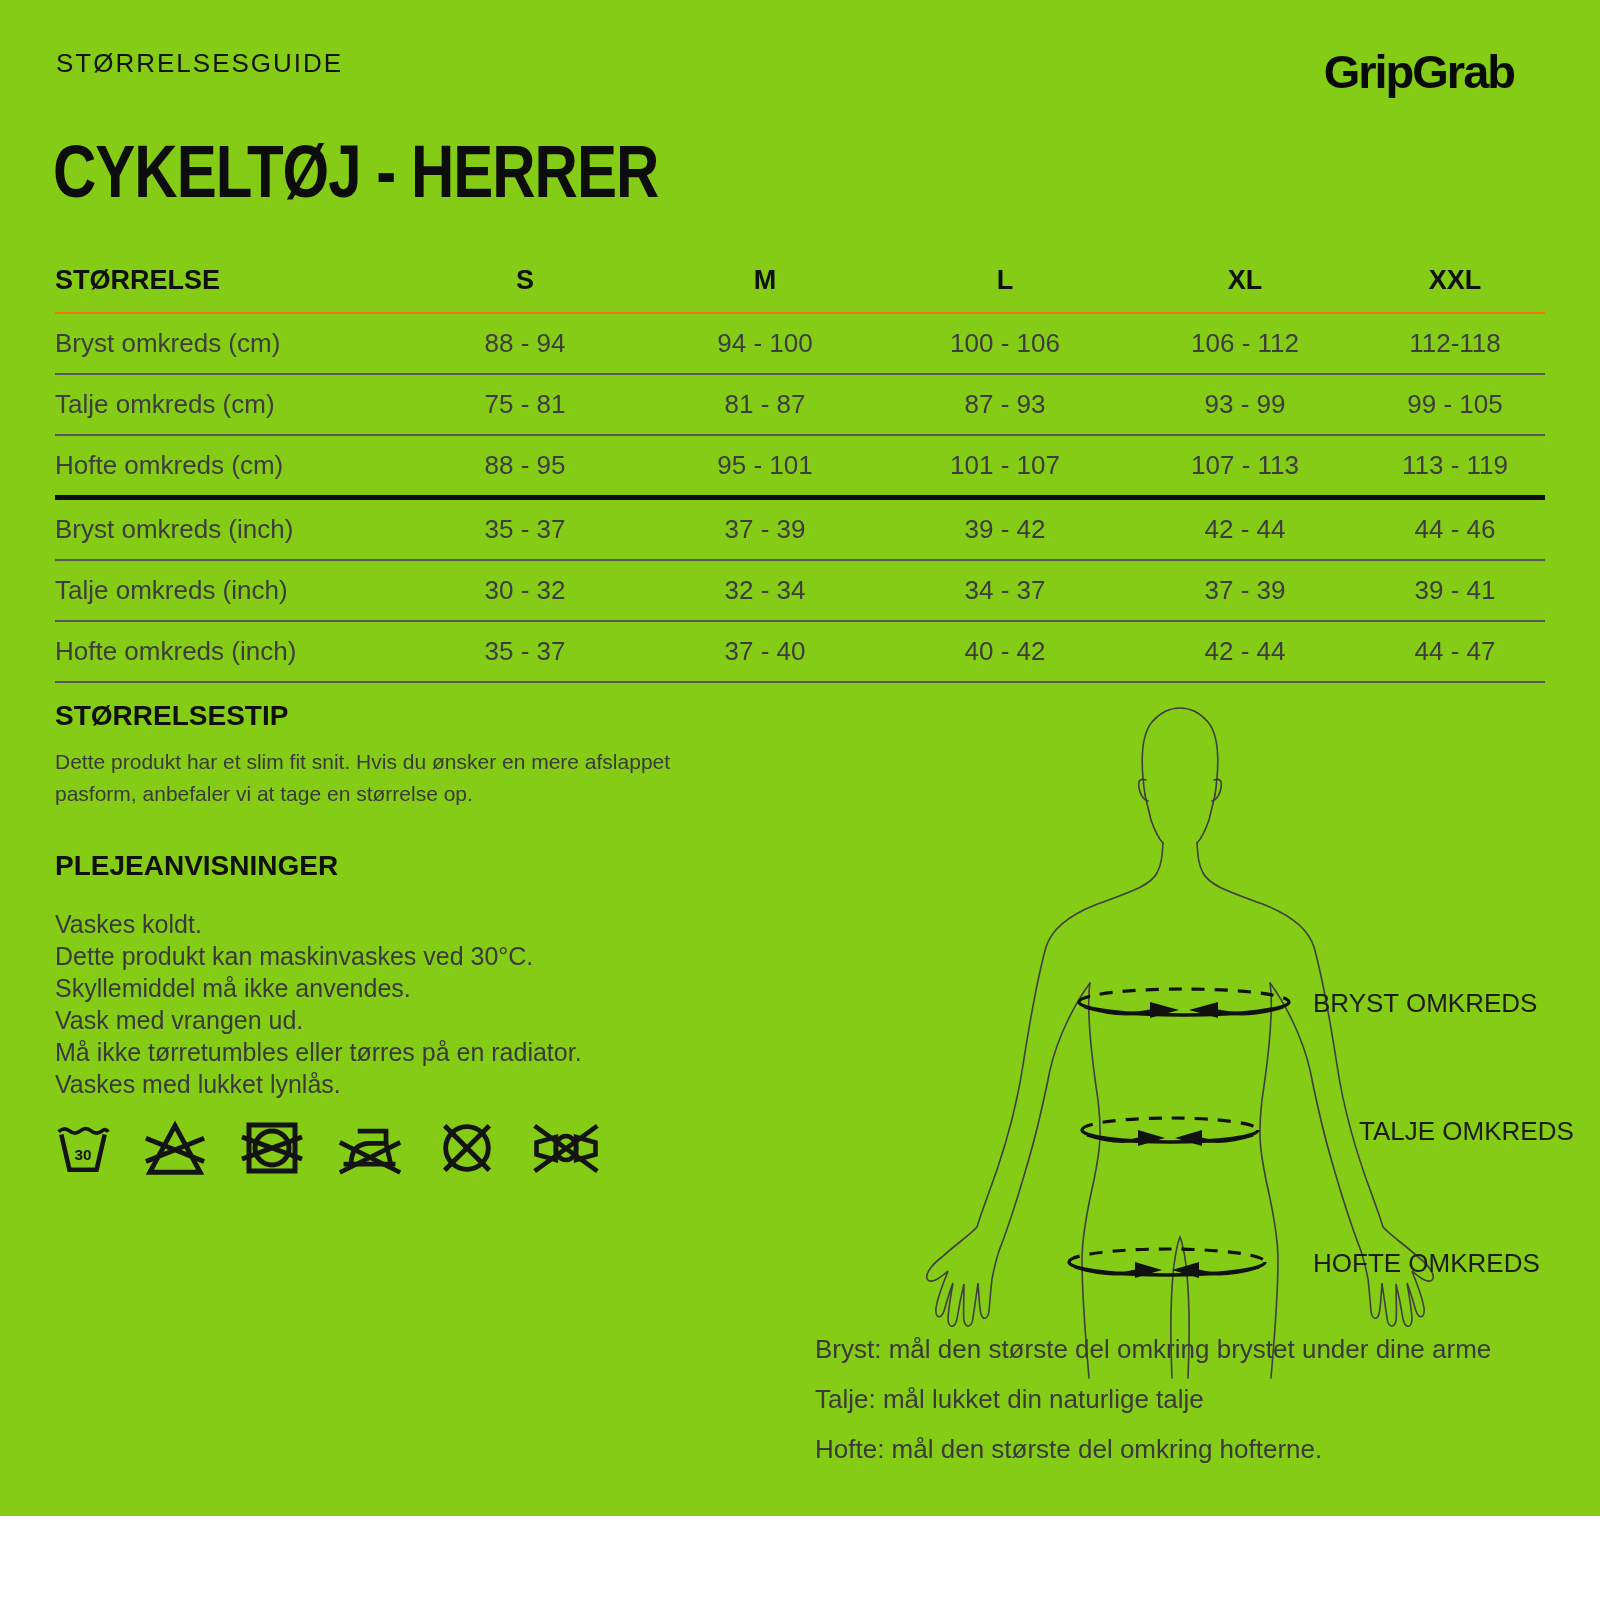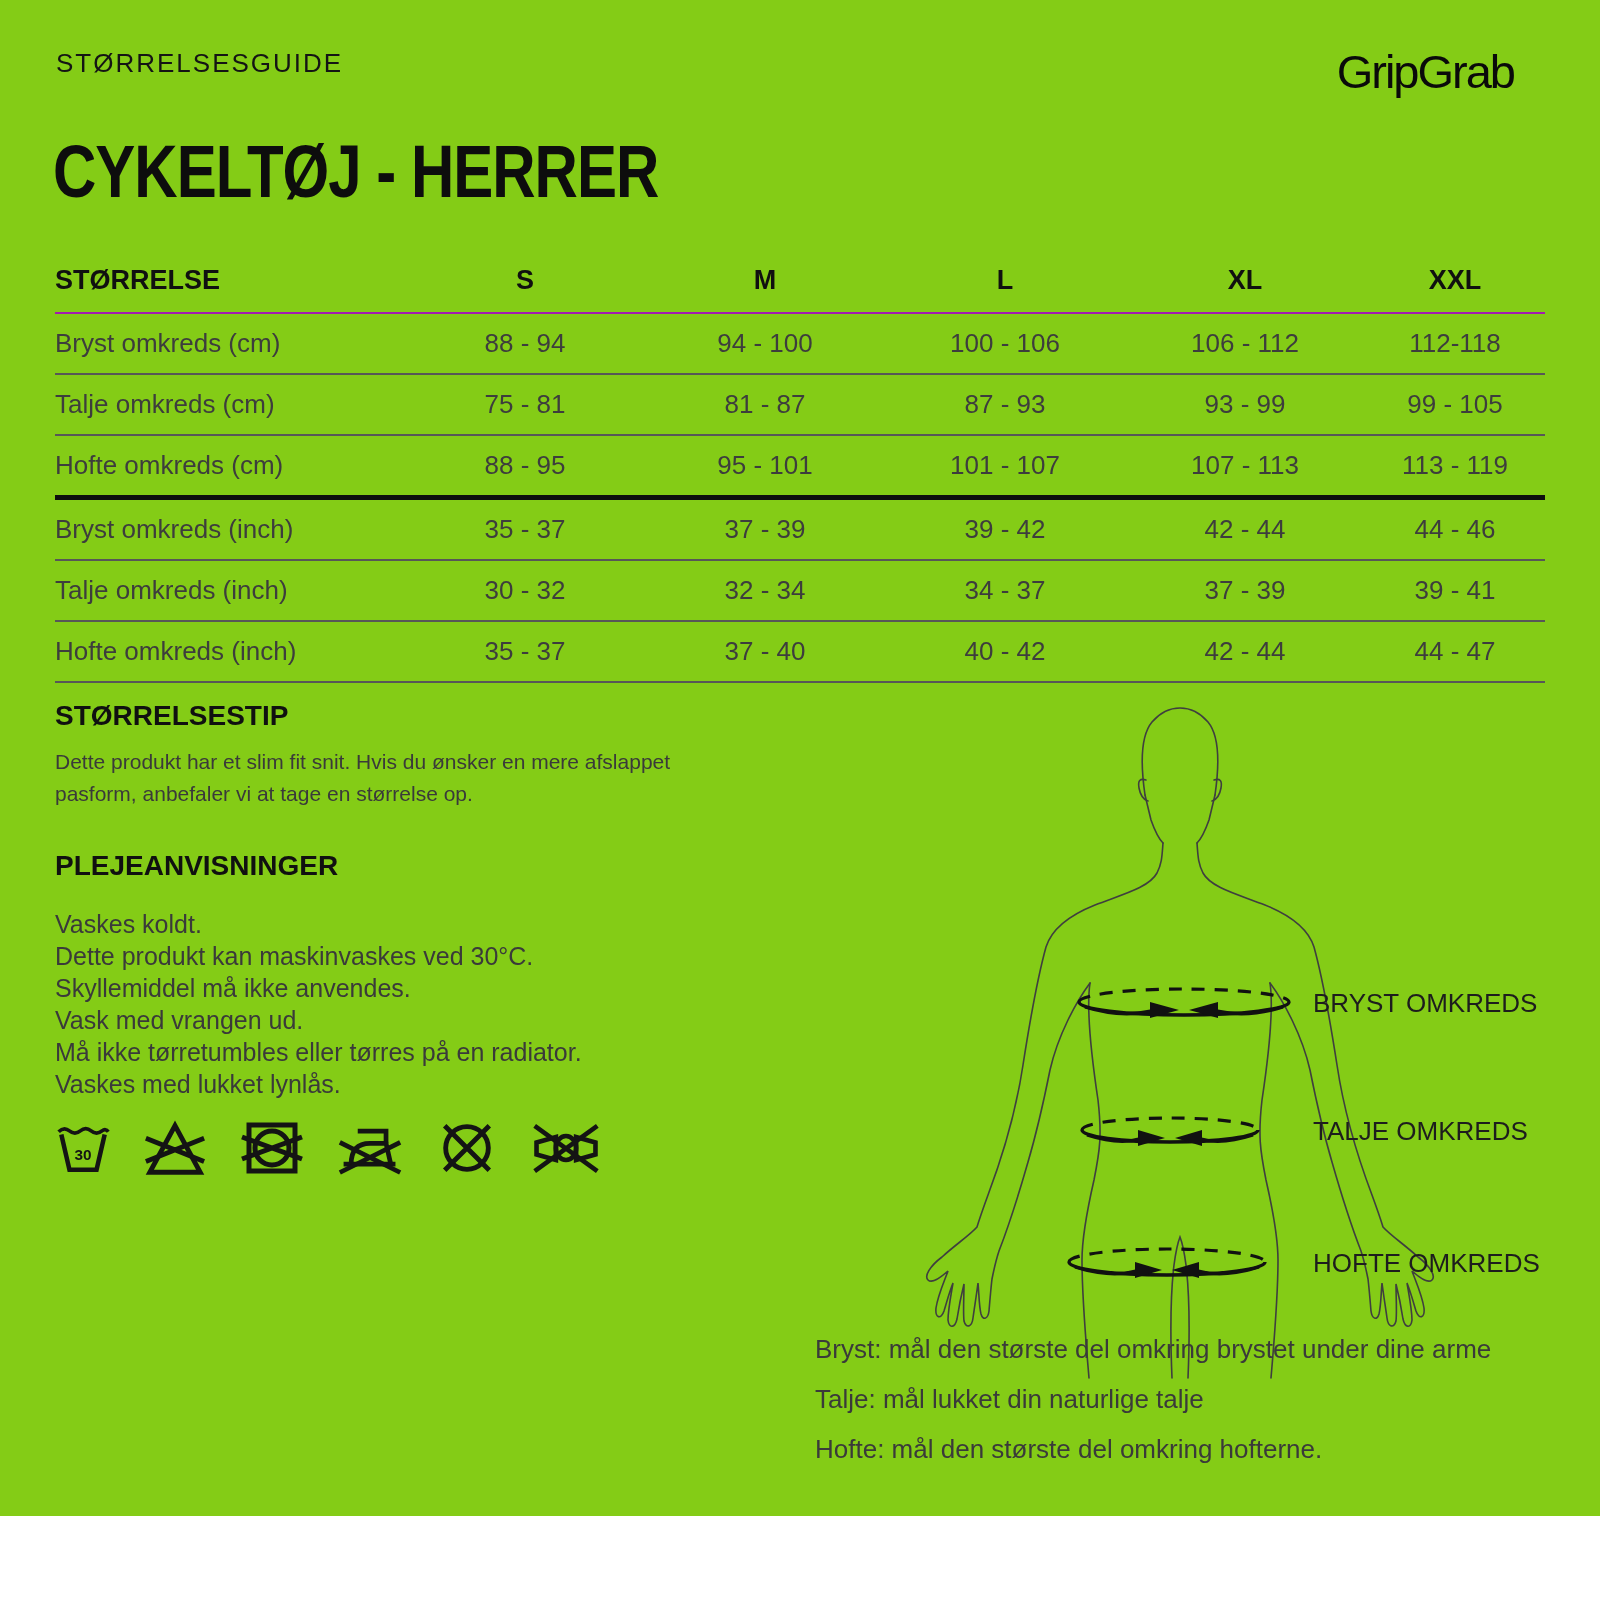--- a/index.html
+++ b/index.html
@@ -6,40 +6,40 @@
   .page {
     position:relative; width:1600px; height:1516px; background:#84cc16;
     font-family:"Liberation Sans", sans-serif; color:#1c1c1c; overflow:hidden;
   }
   .eyebrow {
     position:absolute; left:56px; top:48px;
     font-size:26px; font-weight:500; letter-spacing:2px; color:#141414;
   }
   .brand {
     position:absolute; right:86px; top:44px;
-    font-size:47px; font-weight:400; letter-spacing:-2px; color:#0a0a0a;
+    font-size:47px; font-weight:700; letter-spacing:-2px; color:#0a0a0a;
   }
   .title {
     position:absolute; left:53px; top:130px;
     font-size:60px; font-weight:800; letter-spacing:-1px; color:#0d0d0d;
     transform:scaleY(1.22); transform-origin:left top; white-space:nowrap;
   }
   table.size-table {
     position:absolute; left:55px; top:240px; width:1490px;
     border-collapse:collapse; table-layout:fixed;
   }
   .size-table col.c-label { width:350px; }
   .size-table col.c-size  { width:240px; }
   .size-table col.c-last  { width:180px; }
   .size-table th {
     height:56px; font-size:27px; font-weight:800; color:#101010;
     text-align:center; vertical-align:bottom; padding:0 0 16px 0;
   }
   .size-table th.lbl { text-align:left; }
-  .size-table thead tr { border-bottom:2px solid #a21caf; }
+  .size-table thead tr { border-bottom:2px solid #f97316; }
   .size-table td {
     height:59px; font-size:26px; font-weight:400; color:#3d3d3d;
     text-align:center; vertical-align:middle; padding:0;margin-top:46px;
   }
   .size-table td.lbl { text-align:left; }
   .size-table tbody tr { border-bottom:2px solid #575757; }
   .size-table tbody tr.cm-last { border-bottom:5px solid #0e0e0e; }
   .sec-heading {
     position:absolute; left:55px;
     font-size:28px; font-weight:800; color:#101010; letter-spacing:0;
@@ -236,21 +236,21 @@
 
     <path class="band-dash" d="M189,582 A98,13 0 0 1 385,582"></path>
     <path class="band-solid" d="M189,582 A98,13 0 0 0 385,582"></path>
     <path class="band-arrow" d="M195,587 Q230,598 257,591"></path>
     <polygon class="band-head" points="255,582 282,590 255,598"></polygon>
     <path class="band-arrow" d="M379,587 Q344,598 317,591"></path>
     <polygon class="band-head" points="319,582 292,590 319,598"></polygon>
   </svg>
 
   <div class="meas-label" style="top:988px;">BRYST OMKREDS</div>
-  <div class="meas-label" style="top:1116px;">TALJE OMKREDS</div>
+  <div class="meas-label" style="top:1116px;margin-left:46px;">TALJE OMKREDS</div>
   <div class="meas-label" style="top:1248px;">HOFTE OMKREDS</div>
 
   <div class="notes">
     <div>Bryst: mål den største del omkring brystet under dine arme</div>
     <div>Talje: mål lukket din naturlige talje</div>
     <div>Hofte: mål den største del omkring hofterne.</div>
   </div>
 
 </div>
 

